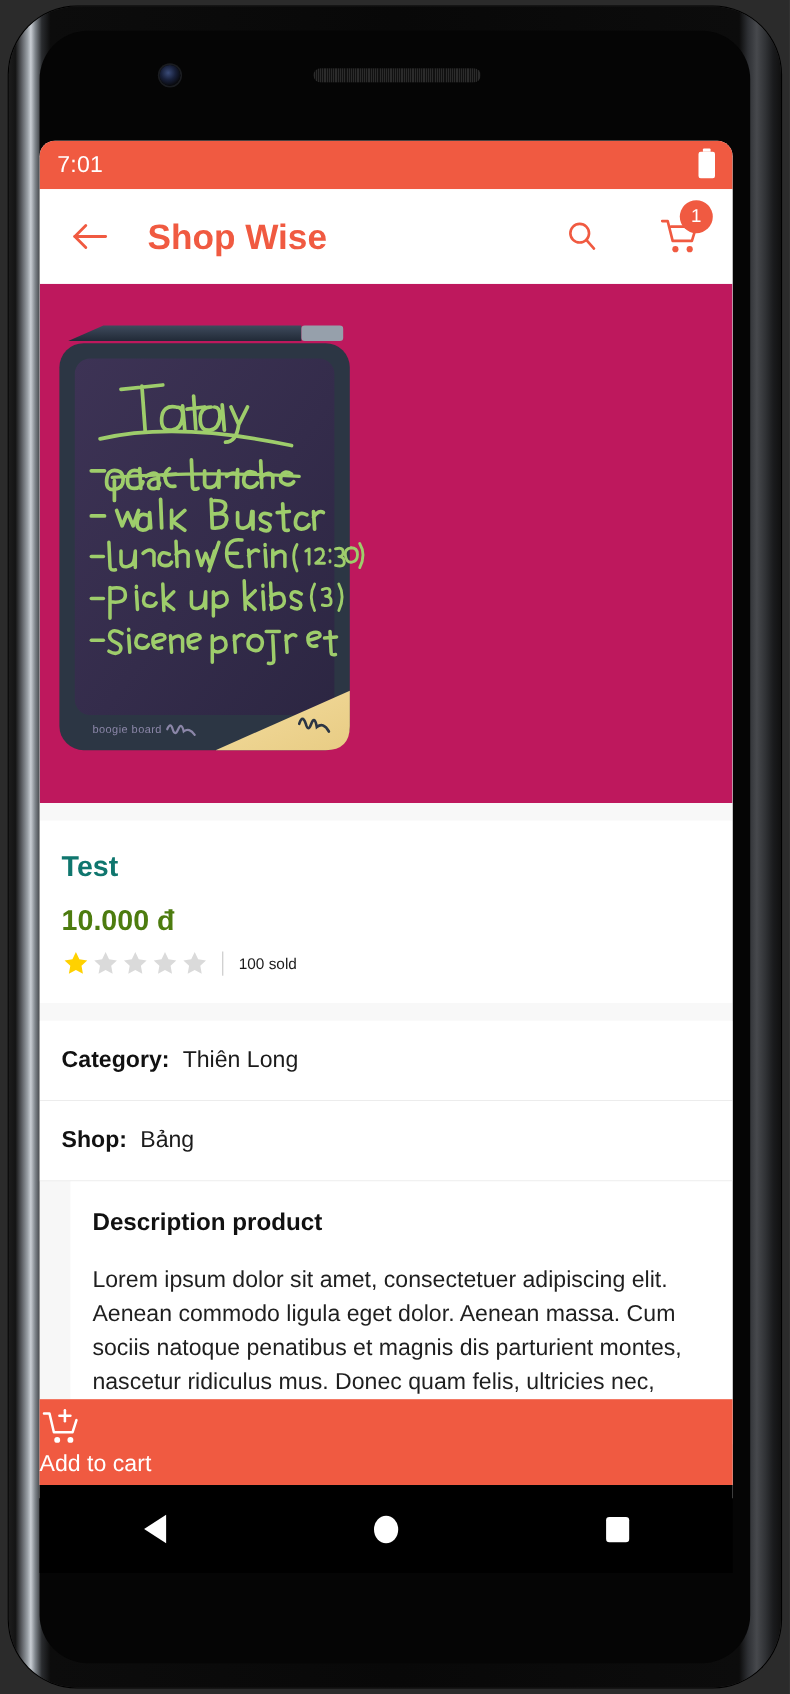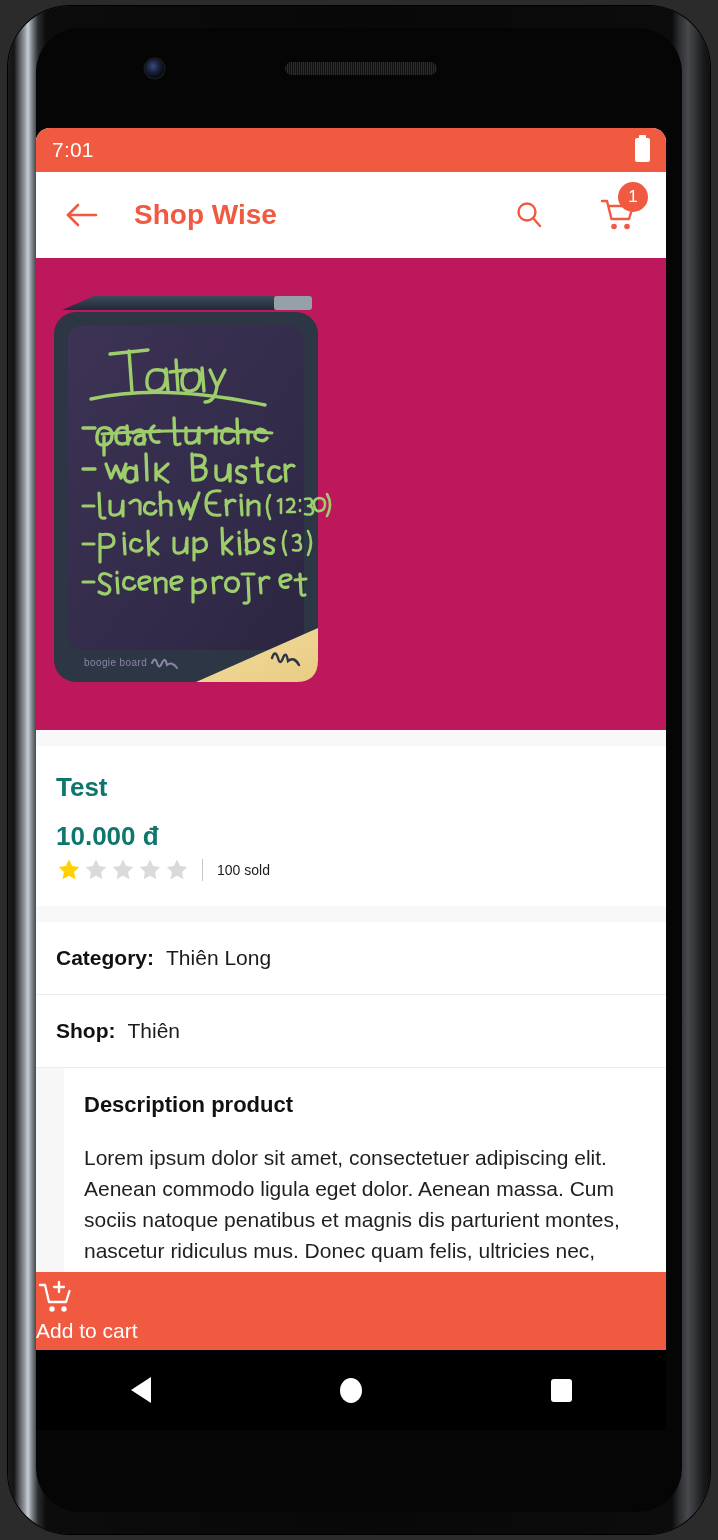--- a/index.html
+++ b/index.html
@@ -125,21 +125,21 @@
     width: 40px;
     height: 40px;
     display: flex;
     align-items: center;
     justify-content: center;
     cursor: pointer;
     flex: none;
   }
   .app-title {
     color: #F05A41;
-    font-size: 28px;
+    font-size: 32px;
     font-weight: bold;
     margin-left: 32px;
     flex: 1;
     white-space: nowrap;
   }
   .bar-icon {
     width: 46px;
     height: 46px;
     display: flex;
     align-items: center;
@@ -192,22 +192,22 @@
   .summary-card { padding: 26px 20px 22px 20px; }
   .product-name {
     font-size: 26px;
     font-weight: bold;
     color: #0f766e;
     margin: 0 0 18px 0;
   }
   .product-price {
     font-size: 26px;
     font-weight: bold;
-    color: #0f766e;
-    margin: 0 0 4px 0;
+    color: #4d7c0f;
+    margin: 0 0 10px 0;
   }
   .rating-row {
     display: flex;
     align-items: center;
     height: 28px;
   }
   .stars { display: flex; align-items: center; gap: 1px; }
   .rating-sep {
     width: 1px;
     height: 22px;
@@ -502,21 +502,21 @@
     <div class="gap"></div>
 
     <div class="card">
       <div class="attr-row">
         <span class="attr-label">Category:</span>
         <span class="attr-value">Thiên Long</span>
       </div>
       <div class="hairline"></div>
       <div class="attr-row">
         <span class="attr-label">Shop:</span>
-        <span class="attr-value">Thiên</span>
+        <span class="attr-value">Bảng</span>
       </div>
       <div class="hairline"></div>
     </div>
 
     <div class="card desc-card">
       <div class="desc-title">Description product</div>
       <div class="desc-body">Lorem ipsum dolor sit amet, consectetuer adipiscing elit. Aenean commodo ligula eget dolor. Aenean massa. Cum sociis natoque penatibus et magnis dis parturient montes, nascetur ridiculus mus. Donec quam felis, ultricies nec, pellentesque eu, pretium quis, sem. Nulla consequat</div>
     </div>
 
   </div>

